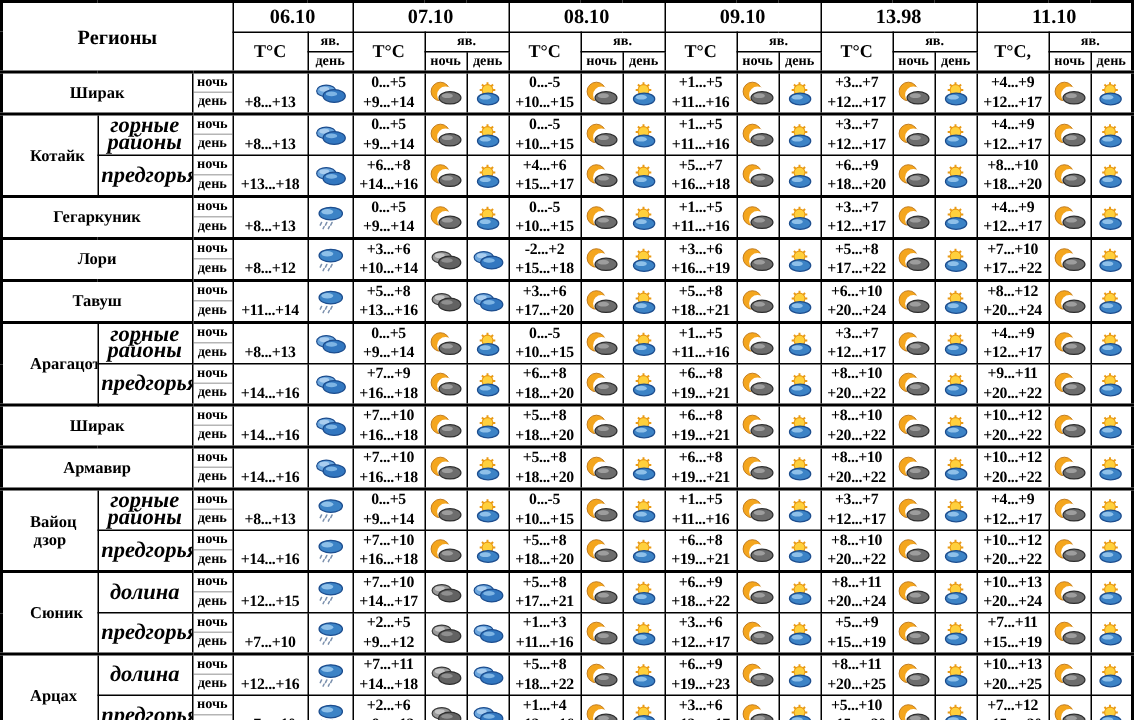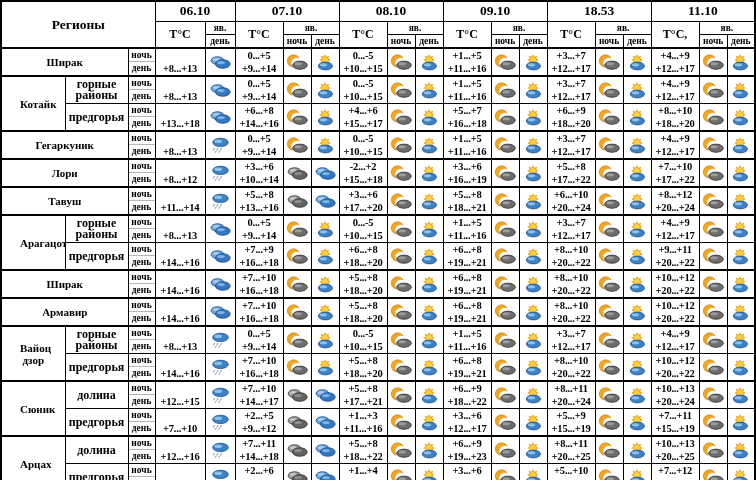--- a/index.html
+++ b/index.html
@@ -12,21 +12,21 @@
   thead tr.r1 th{height:20px;font-size:13.5px;}
   thead tr.r2 th{height:13px;}
   thead tr.r3 th{height:14px;}
   th.regions{font-size:13.5px;}
   th.tc{font-size:12px;}
   th.yav{font-size:9.5px;font-weight:bold;text-align:center;}
   th.dn{font-size:9.5px;}
   tbody tr{height:27px;}
   tbody tr.group > td{border-top:2px solid #000;}
   td.region{font-size:11px;white-space:normal;line-height:12px;padding:0 18px;}
-  td.subregion{font-size:12px;white-space:normal;line-height:11px;padding:0 2px;}
+  td.subregion{font-size:15px;white-space:normal;line-height:11px;padding:0 2px;font-style:italic;}
   td.daynight div{height:13px;line-height:13px;font-size:9.5px;}
   td.daynight .dn-top{border-bottom:1px solid #b5b5b5;}
   td.temp div{height:13px;line-height:13px;font-size:10.5px;letter-spacing:-0.2px;}
   td.iconcell svg{display:block;margin:0 auto;}
 </style>
 </head>
 <body>
 
 <div class="wrap">
 <table>
@@ -52,21 +52,21 @@
         <col style="width:28px">
         <col style="width:28px">
   </colgroup>
   <thead>
     <tr class="r1">
       <th class="regions" rowspan="3" colspan="3">Регионы</th>
       <th colspan="2">06.10</th>
       <th colspan="3">07.10</th>
       <th colspan="3">08.10</th>
       <th colspan="3">09.10</th>
-      <th colspan="3">18.53</th>
+      <th colspan="3">13.98</th>
       <th colspan="3">11.10</th>
     </tr>
     <tr class="r2">
       <th class="tc" rowspan="2">Т°С</th>
       <th class="yav">яв.</th>
       <th class="tc" rowspan="2">Т°С</th>
       <th class="yav" colspan="2">яв.</th>
       <th class="tc" rowspan="2">Т°С</th>
       <th class="yav" colspan="2">яв.</th>
       <th class="tc" rowspan="2">Т°С</th>

